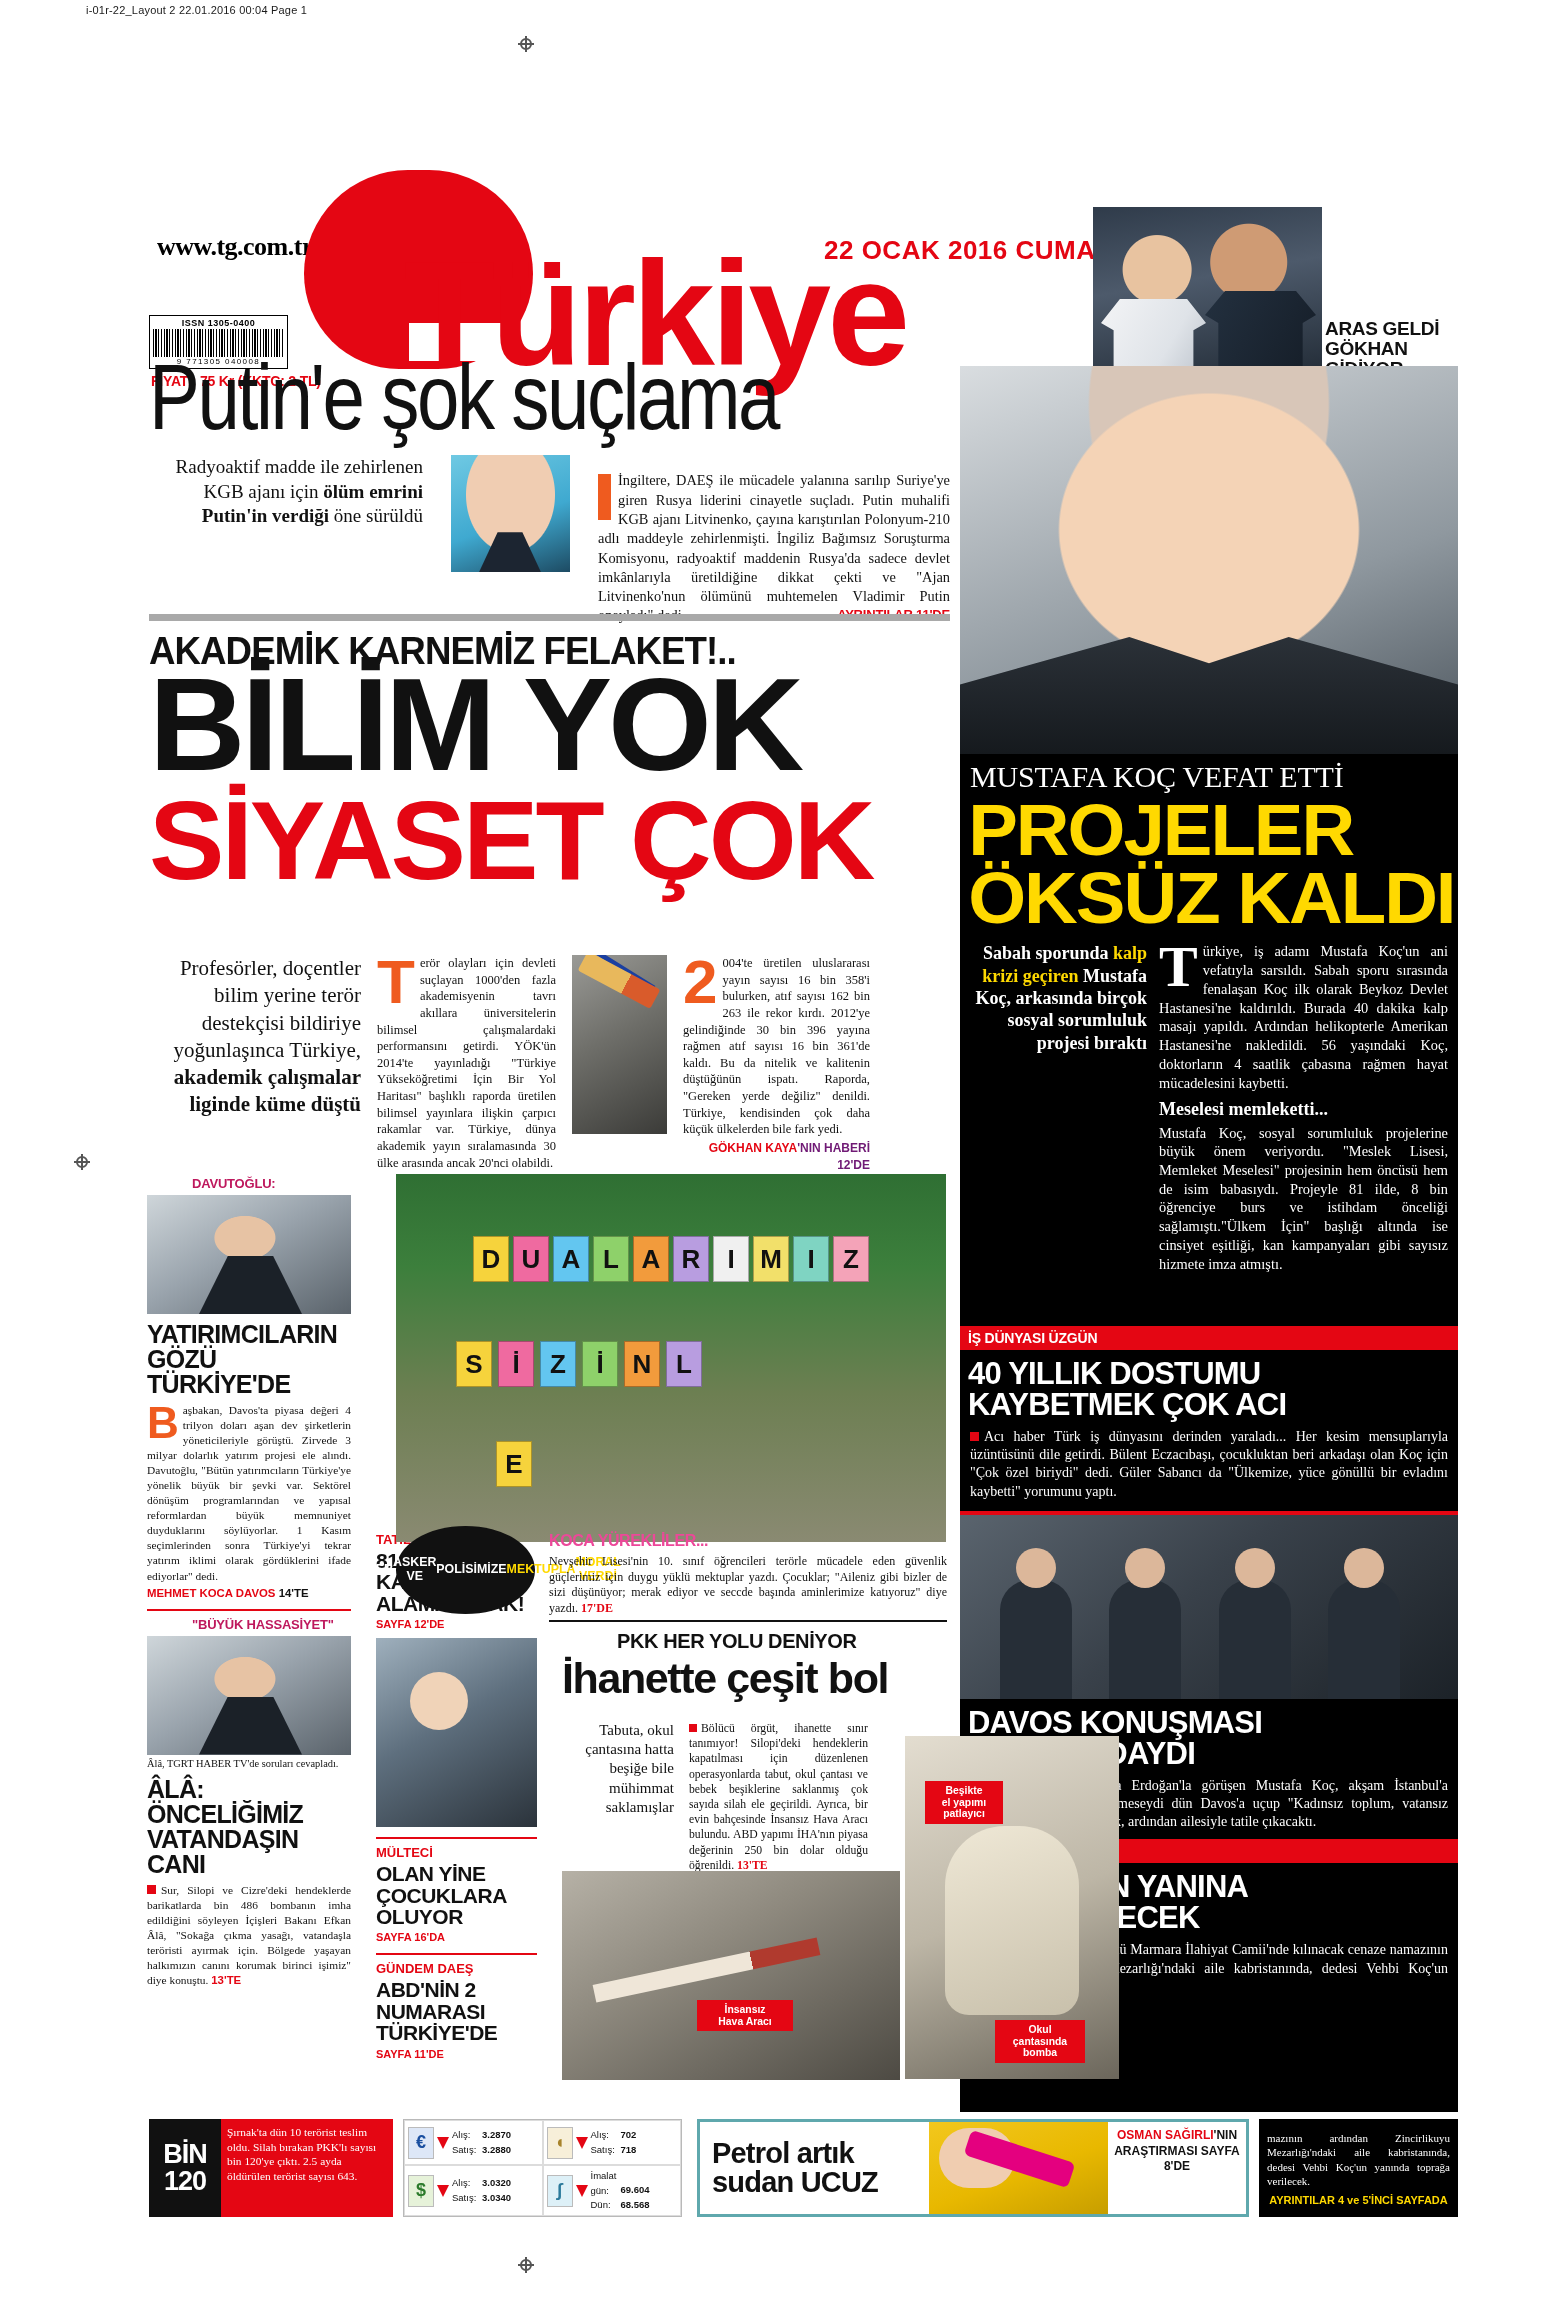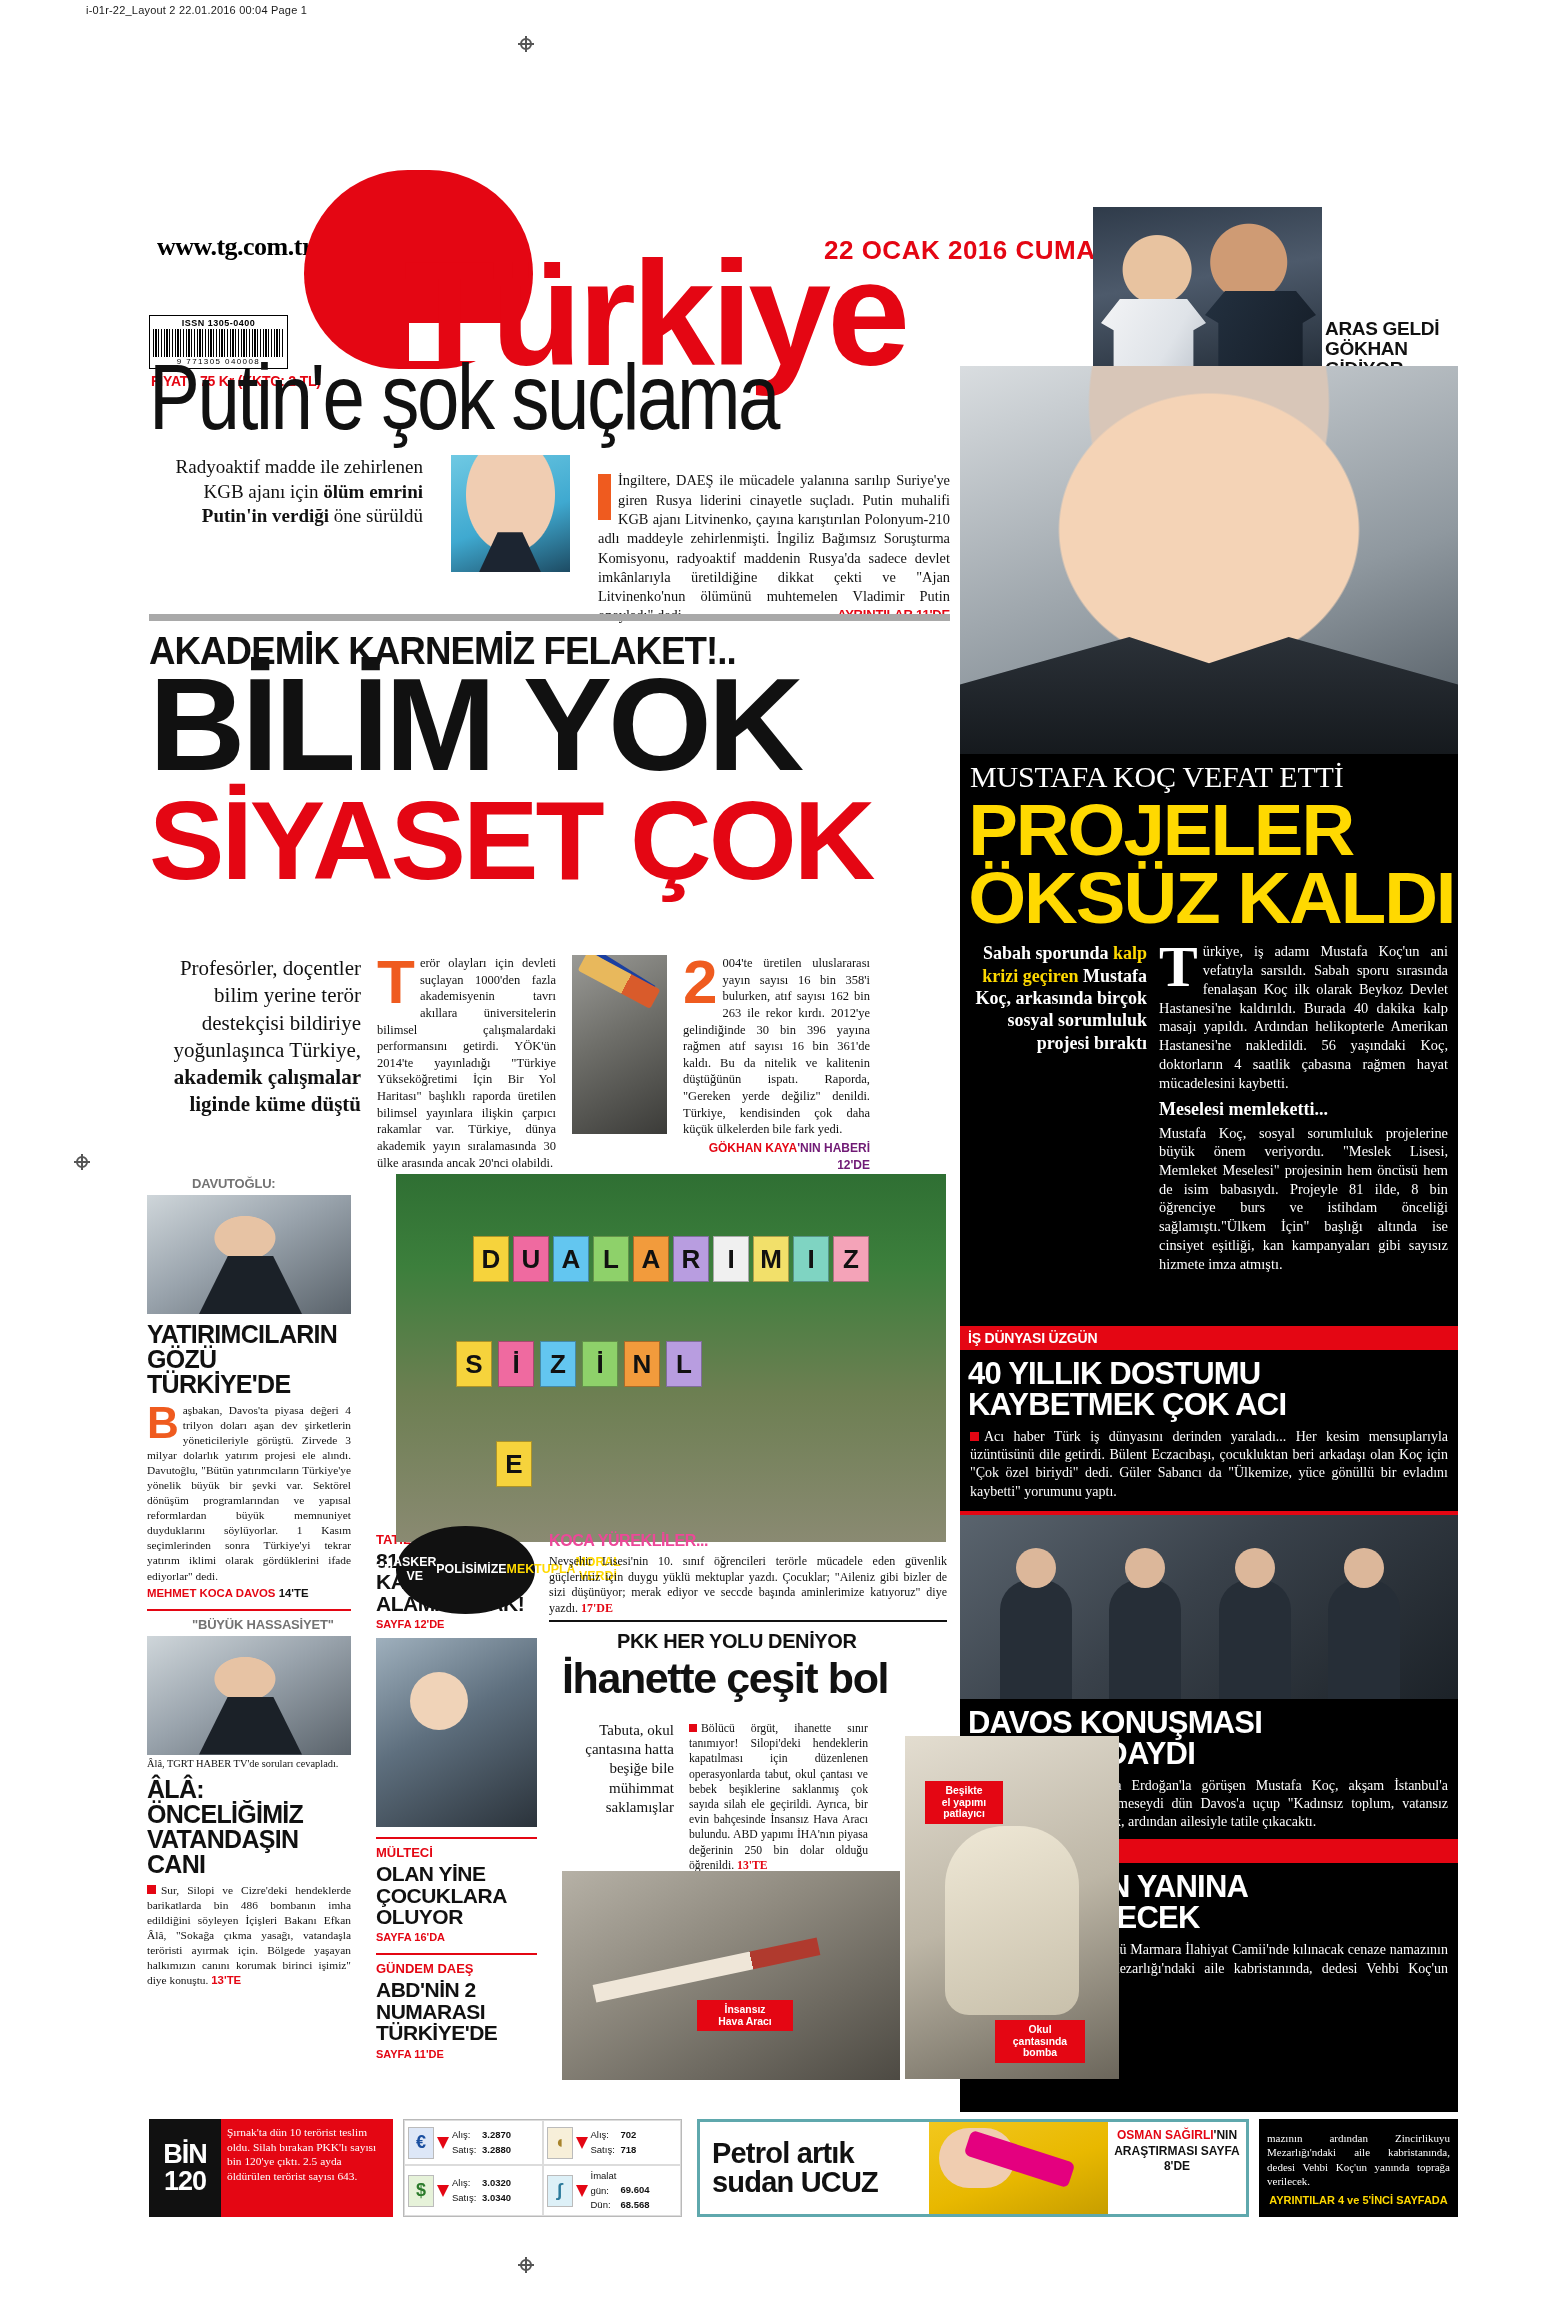--- a/index.html
+++ b/index.html
@@ -260,21 +260,21 @@
     border-radius: 30px 30px 0 0;
   }
   .rail-photo1 .h {
     position: absolute; width: 40px; height: 40px; border-radius: 50%; background: #dcb79a;
   }
 
   
   .left-rail { position: absolute; left: 147px; top: 1176px; width: 204px; }
   .lr-label {
     font-family: "Liberation Sans", sans-serif; font-weight: bold;
-    font-size: 13px; color: #737373; letter-spacing: -0.2px; padding-left: 45px;
+    font-size: 13px; color: #be185d; letter-spacing: -0.2px; padding-left: 45px;
   }
   .lr-photo {
     width: 204px; height: 119px; margin-top: 4px;
     background:
       radial-gradient(ellipse at 48% 36%, #e7c3a4 0 30px, transparent 31px),
       linear-gradient(150deg, #cfd6da 0%, #9aa4ad 45%, #5a636b 100%);
     position: relative; overflow: hidden;
   }
   .lr-photo .body {
     position: absolute; left: 52px; bottom: 0; width: 103px; height: 58px;

